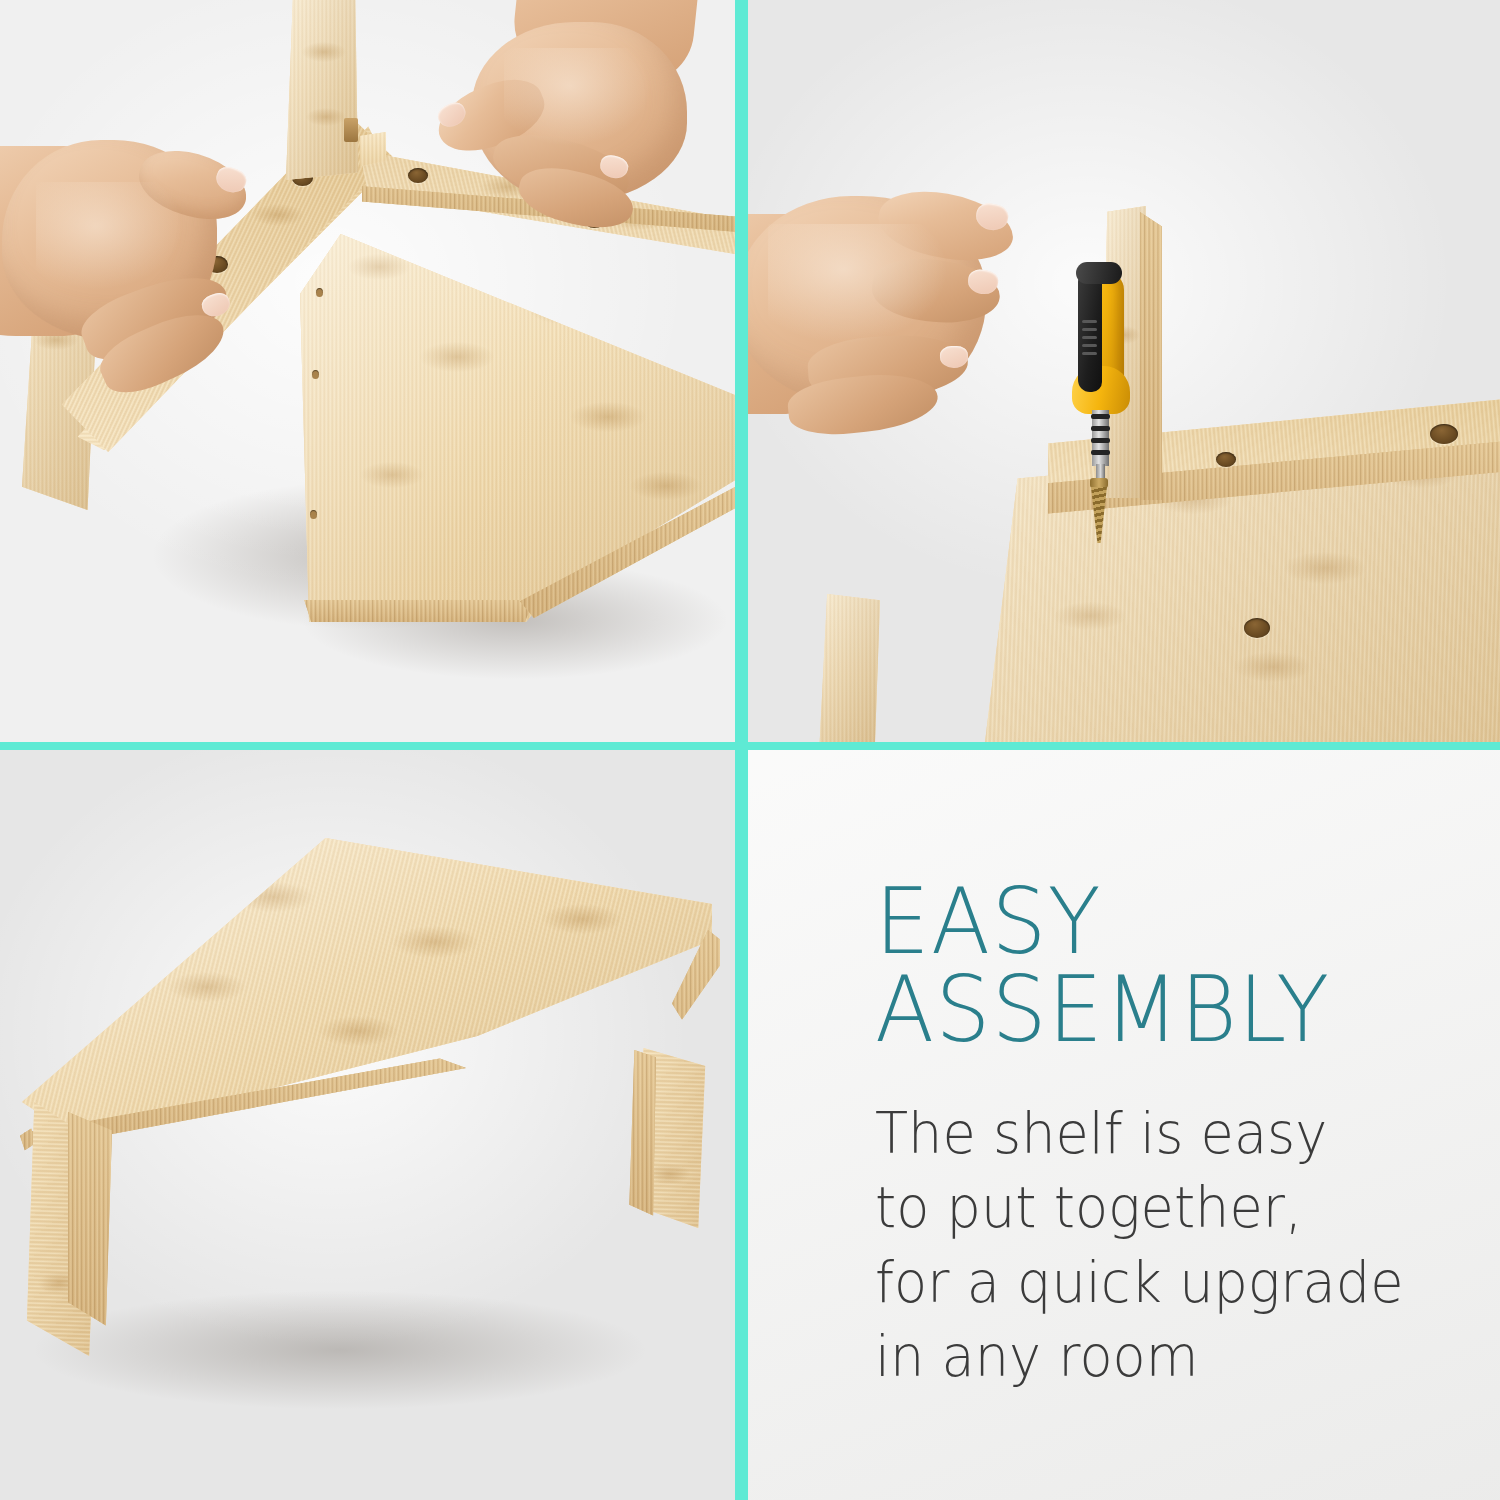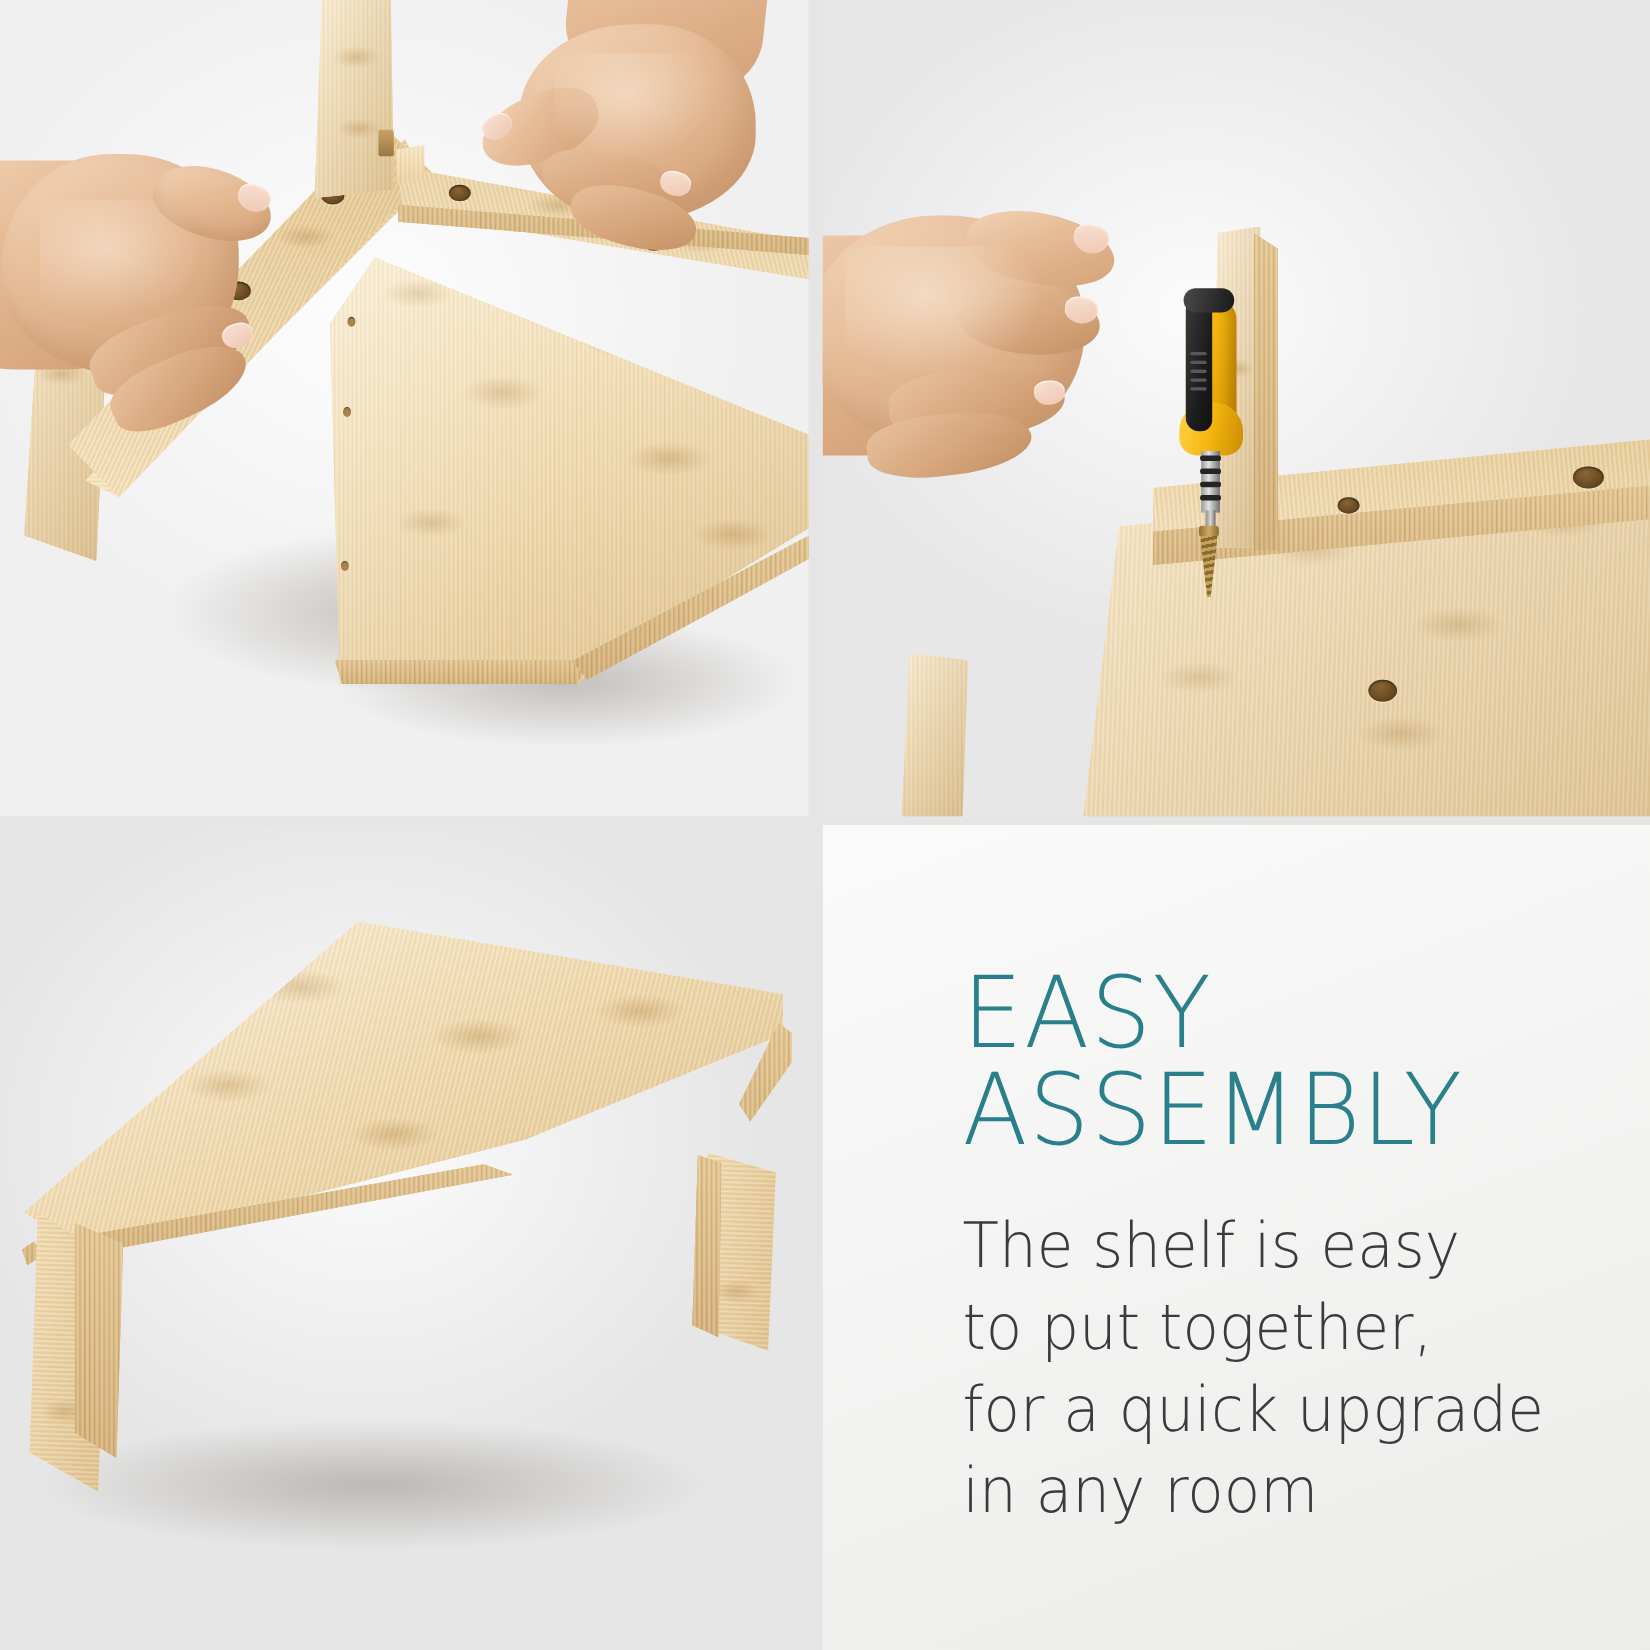--- a/index.html
+++ b/index.html
@@ -5,21 +5,21 @@
   html,body{margin:0;padding:0;}
   body{
     width:1500px;height:1500px;
     background:#ffffff;
     font-family:"Liberation Sans", sans-serif;
     overflow:hidden;
   }
   .canvas{
     position:relative;
     width:1500px;height:1500px;
-    background:#e5e5e5;
+    background:#5eead4;
   }
 
   
   .panel{position:absolute;overflow:hidden;}
   #panel-tl{left:0;top:0;width:735px;height:742px;background:#f0f0f0;}
   #panel-tr{left:748px;top:0;width:752px;height:742px;background:#e7e7e7;}
   #panel-bl{left:0;top:750px;width:735px;height:750px;background:#e6e6e6;}
   #panel-br{left:748px;top:750px;width:752px;height:750px;background:#f5f5f4;}
 
   

